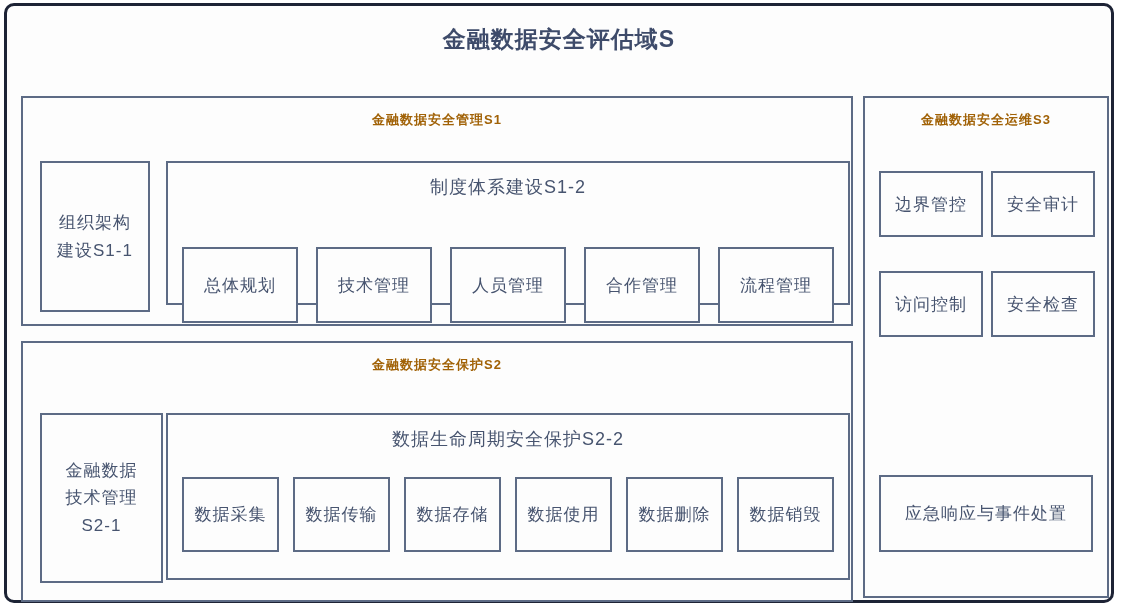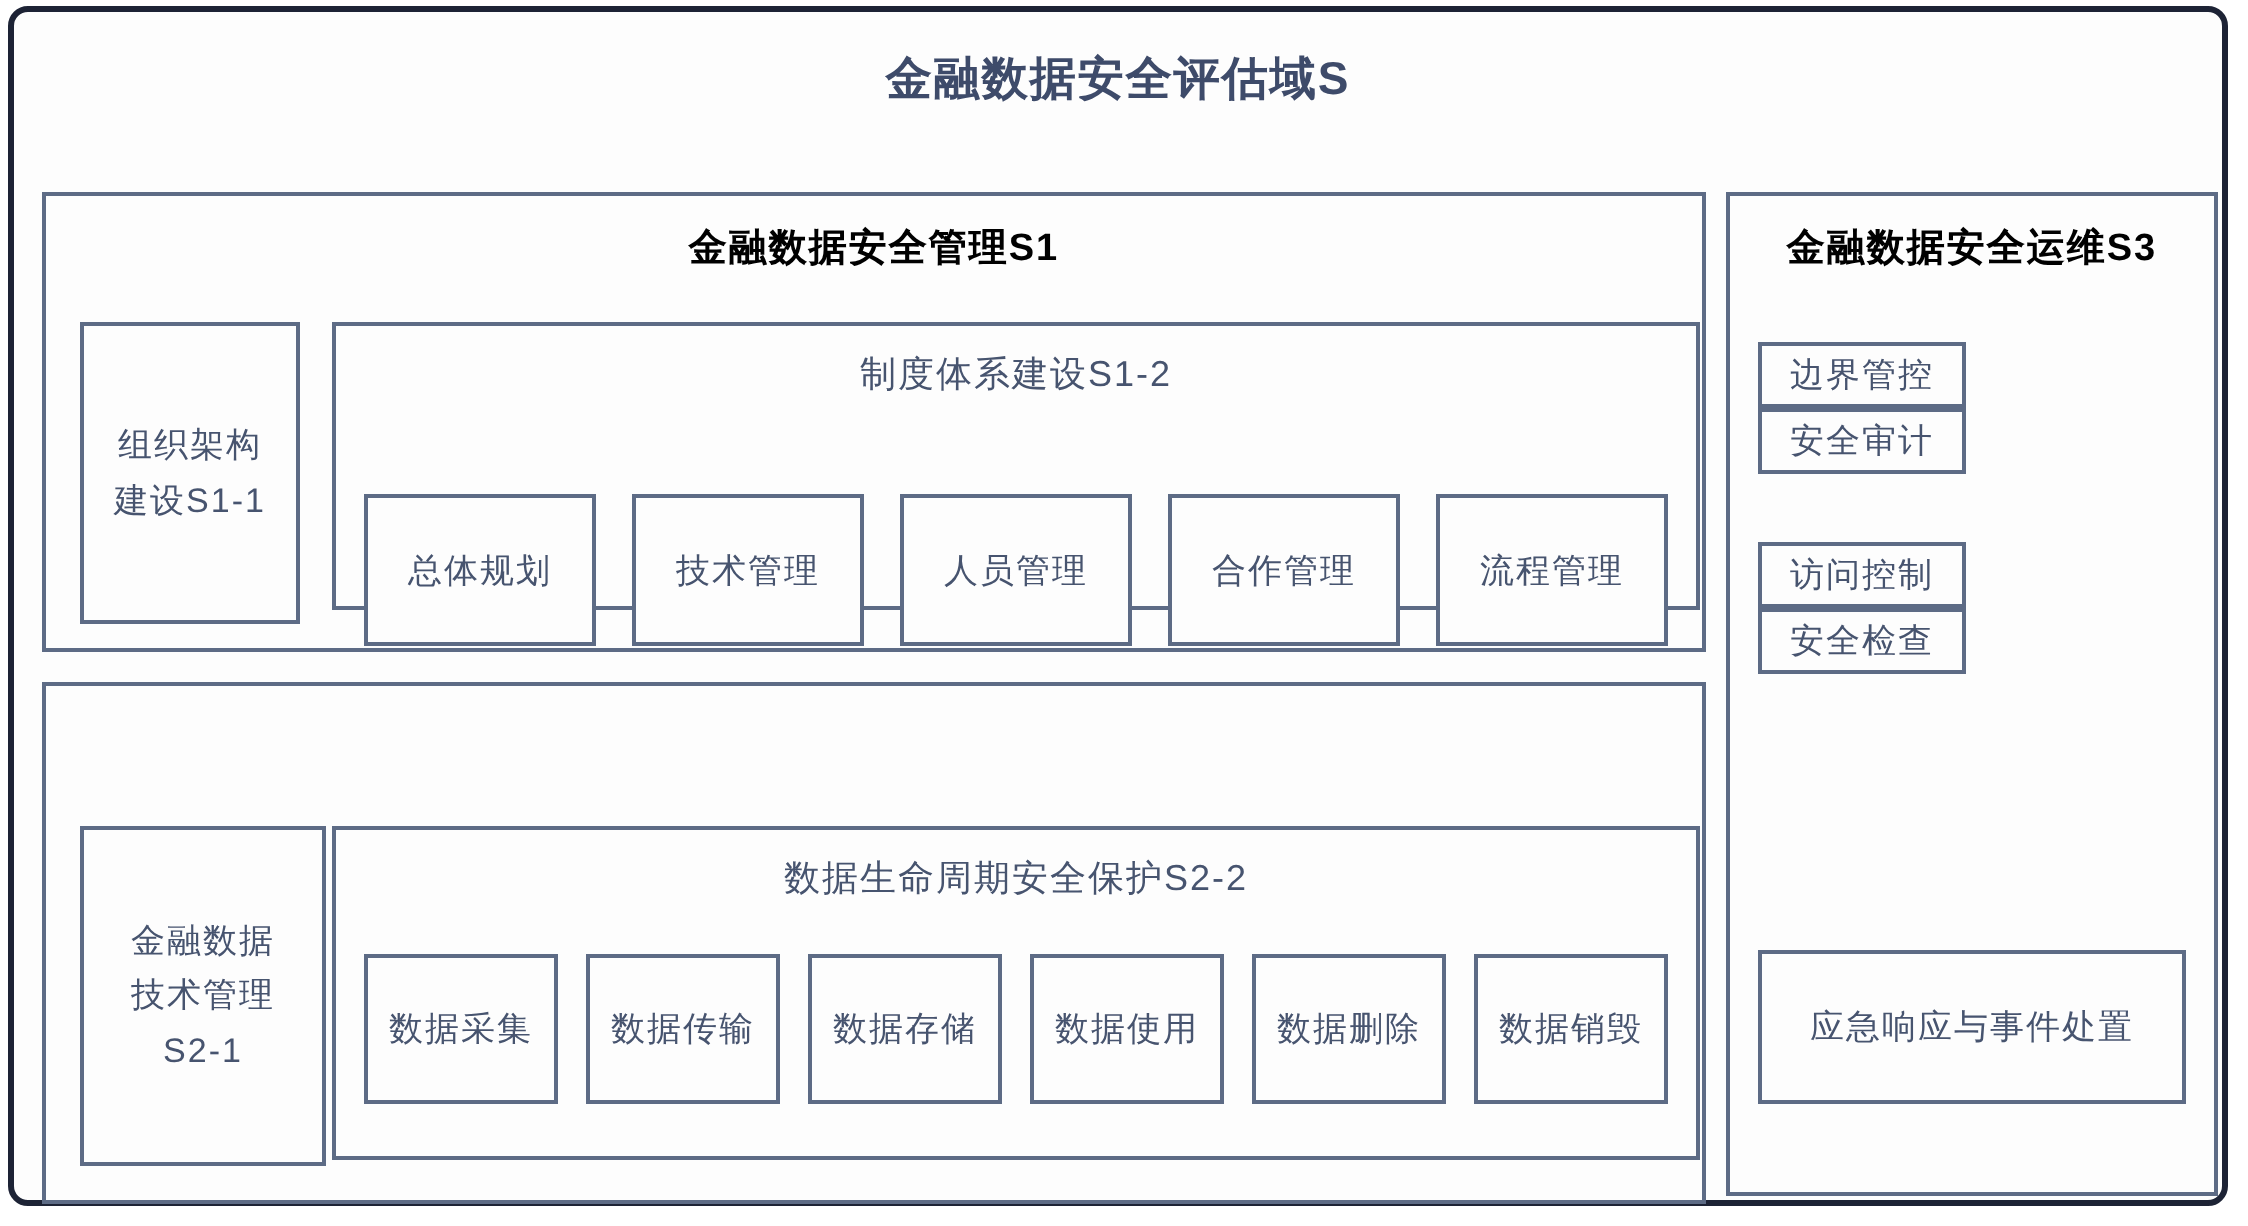--- a/index.html
+++ b/index.html
@@ -39,23 +39,23 @@
     border: 2px solid #5d6b85;
     box-sizing: border-box;
     background: #fdfdfd;
   }
   .section {
     position: absolute;
   }
   .section-title {
     width: 100%;
     text-align: center;
-    font-size: 19px;
+    font-size: 13px;
     font-weight: 700;
-    color: #000000;
+    color: #a16207;
     letter-spacing: 1px;
     padding-top: 13px;
   }
   .sub-title {
     width: 100%;
     text-align: center;
     font-size: 18px;
     font-weight: 400;
     color: #47546f;
     letter-spacing: 1px;
@@ -104,21 +104,20 @@
     justify-content: space-between;
   }
   .life-row .leaf { width: 97px; height: 75px; }
   
   #s3 { left: 856px; top: 90px; width: 246px; height: 502px; }
   .s3-row {
     position: absolute;
     left: 14px; right: 12px;
     display: flex;
     justify-content: space-between;
-    flex-direction: column;
   }
   #s3-row1 { top: 73px; height: 66px; }
   #s3-row2 { top: 173px; height: 66px; }
   .s3-row .leaf { width: 104px; height: 66px; }
   .s3-wide {
     position: absolute;
     left: 14px; right: 14px;
   }
   #s3-monitor { top: 275px; height: 68px; }
   #s3-emergency { top: 377px; height: 77px; }
@@ -146,20 +145,21 @@
           <div class="box leaf">总体规划</div>
           <div class="box leaf">技术管理</div>
           <div class="box leaf">人员管理</div>
           <div class="box leaf">合作管理</div>
           <div class="box leaf">流程管理</div>
         </div>
       </div>
     </div>
 
     <div class="box section" id="s2">
+      <div class="section-title">金融数据安全保护S2</div>
 
       <div class="box multiline" id="s2-asset">
         <span>金融数据</span>
         <span>技术管理</span>
         <span>S2-1</span>
       </div>
 
       <div class="box" id="s2-life">
         <div class="sub-title">数据生命周期安全保护S2-2</div>
         <div class="life-row">

